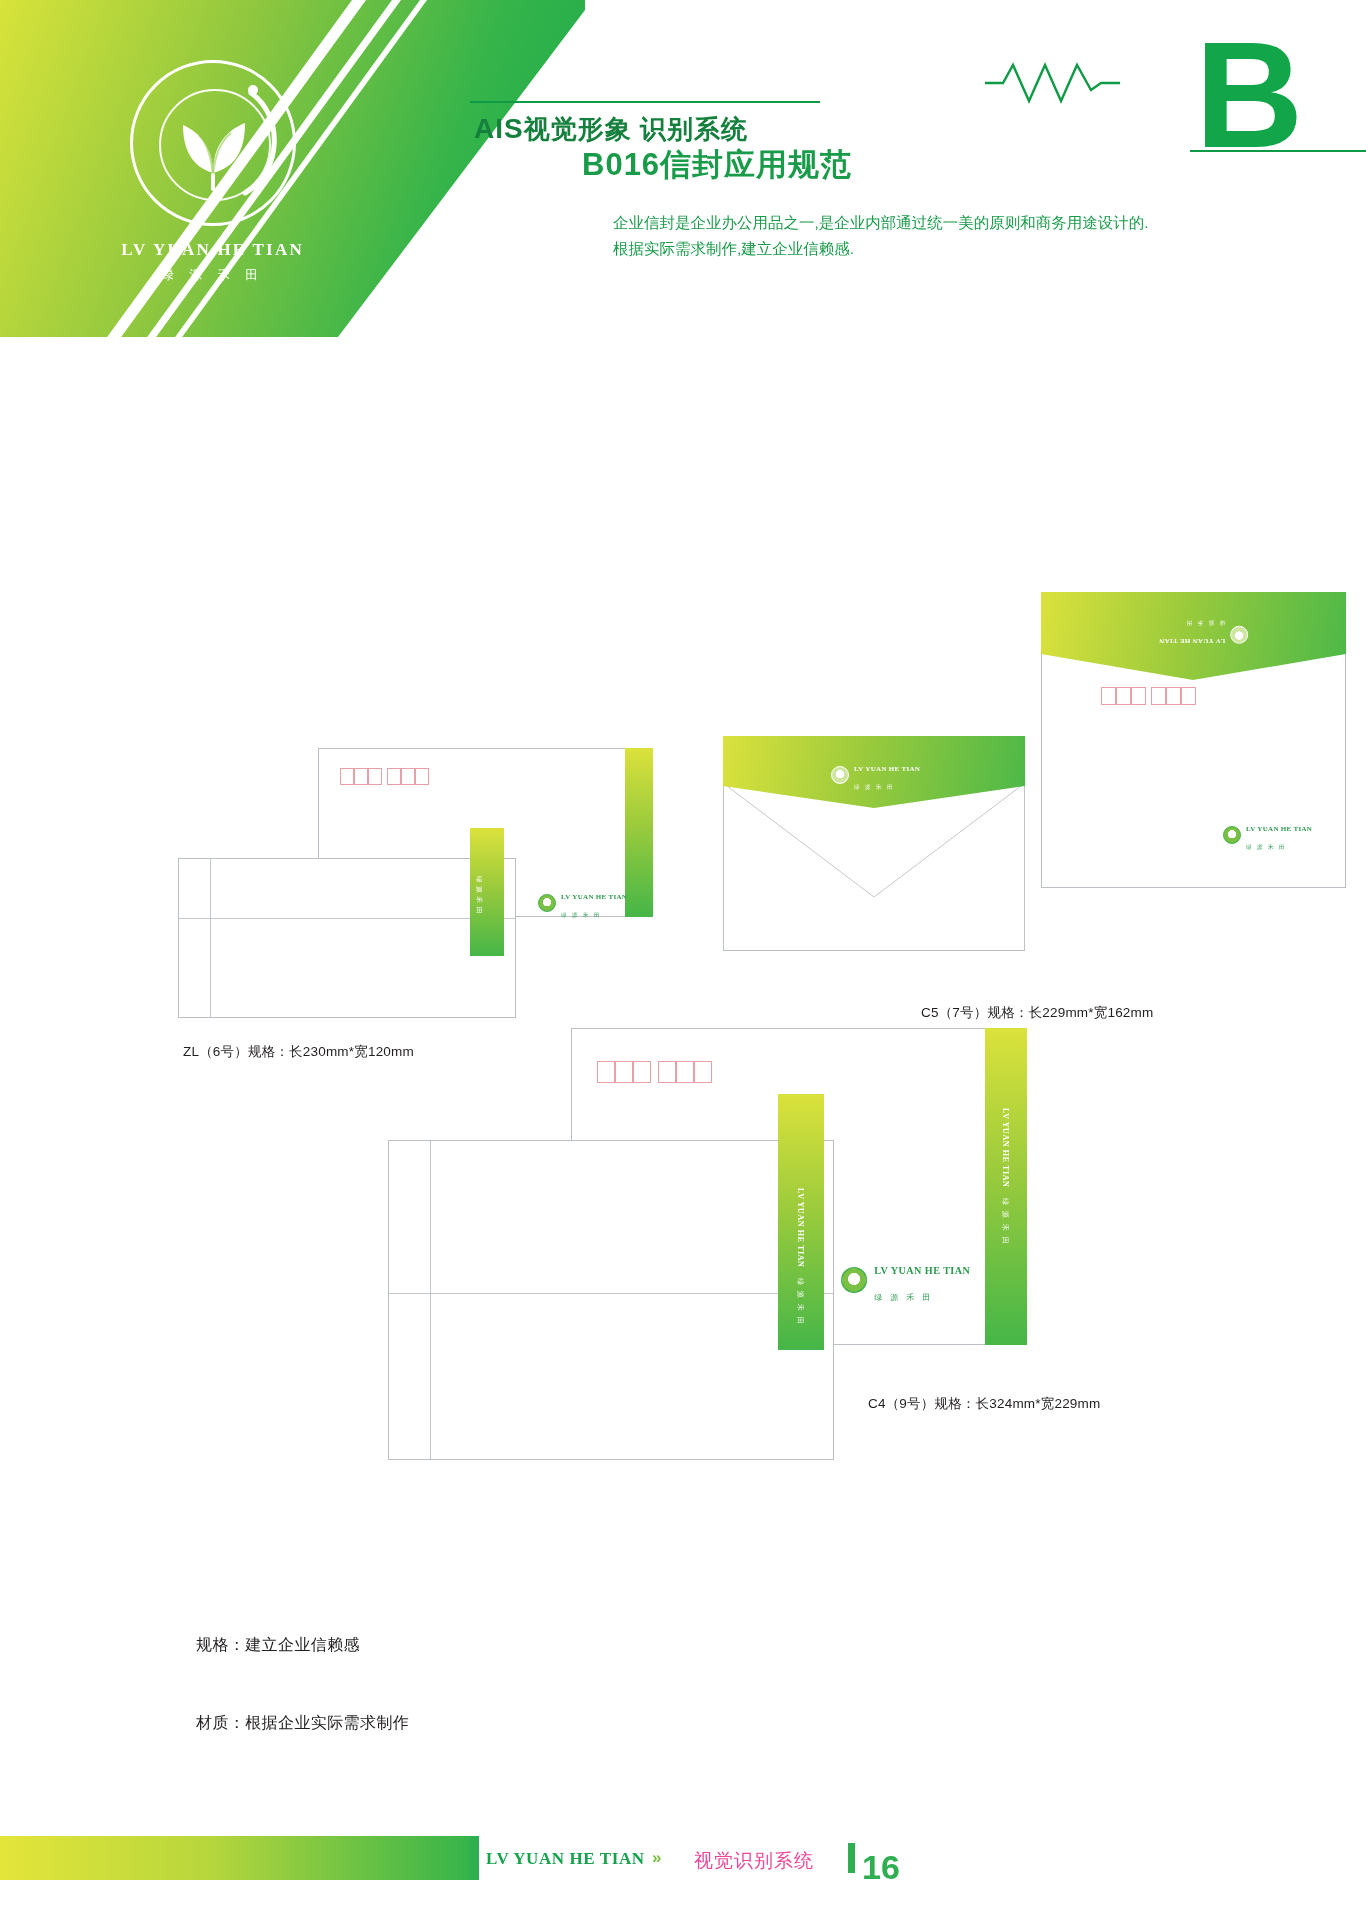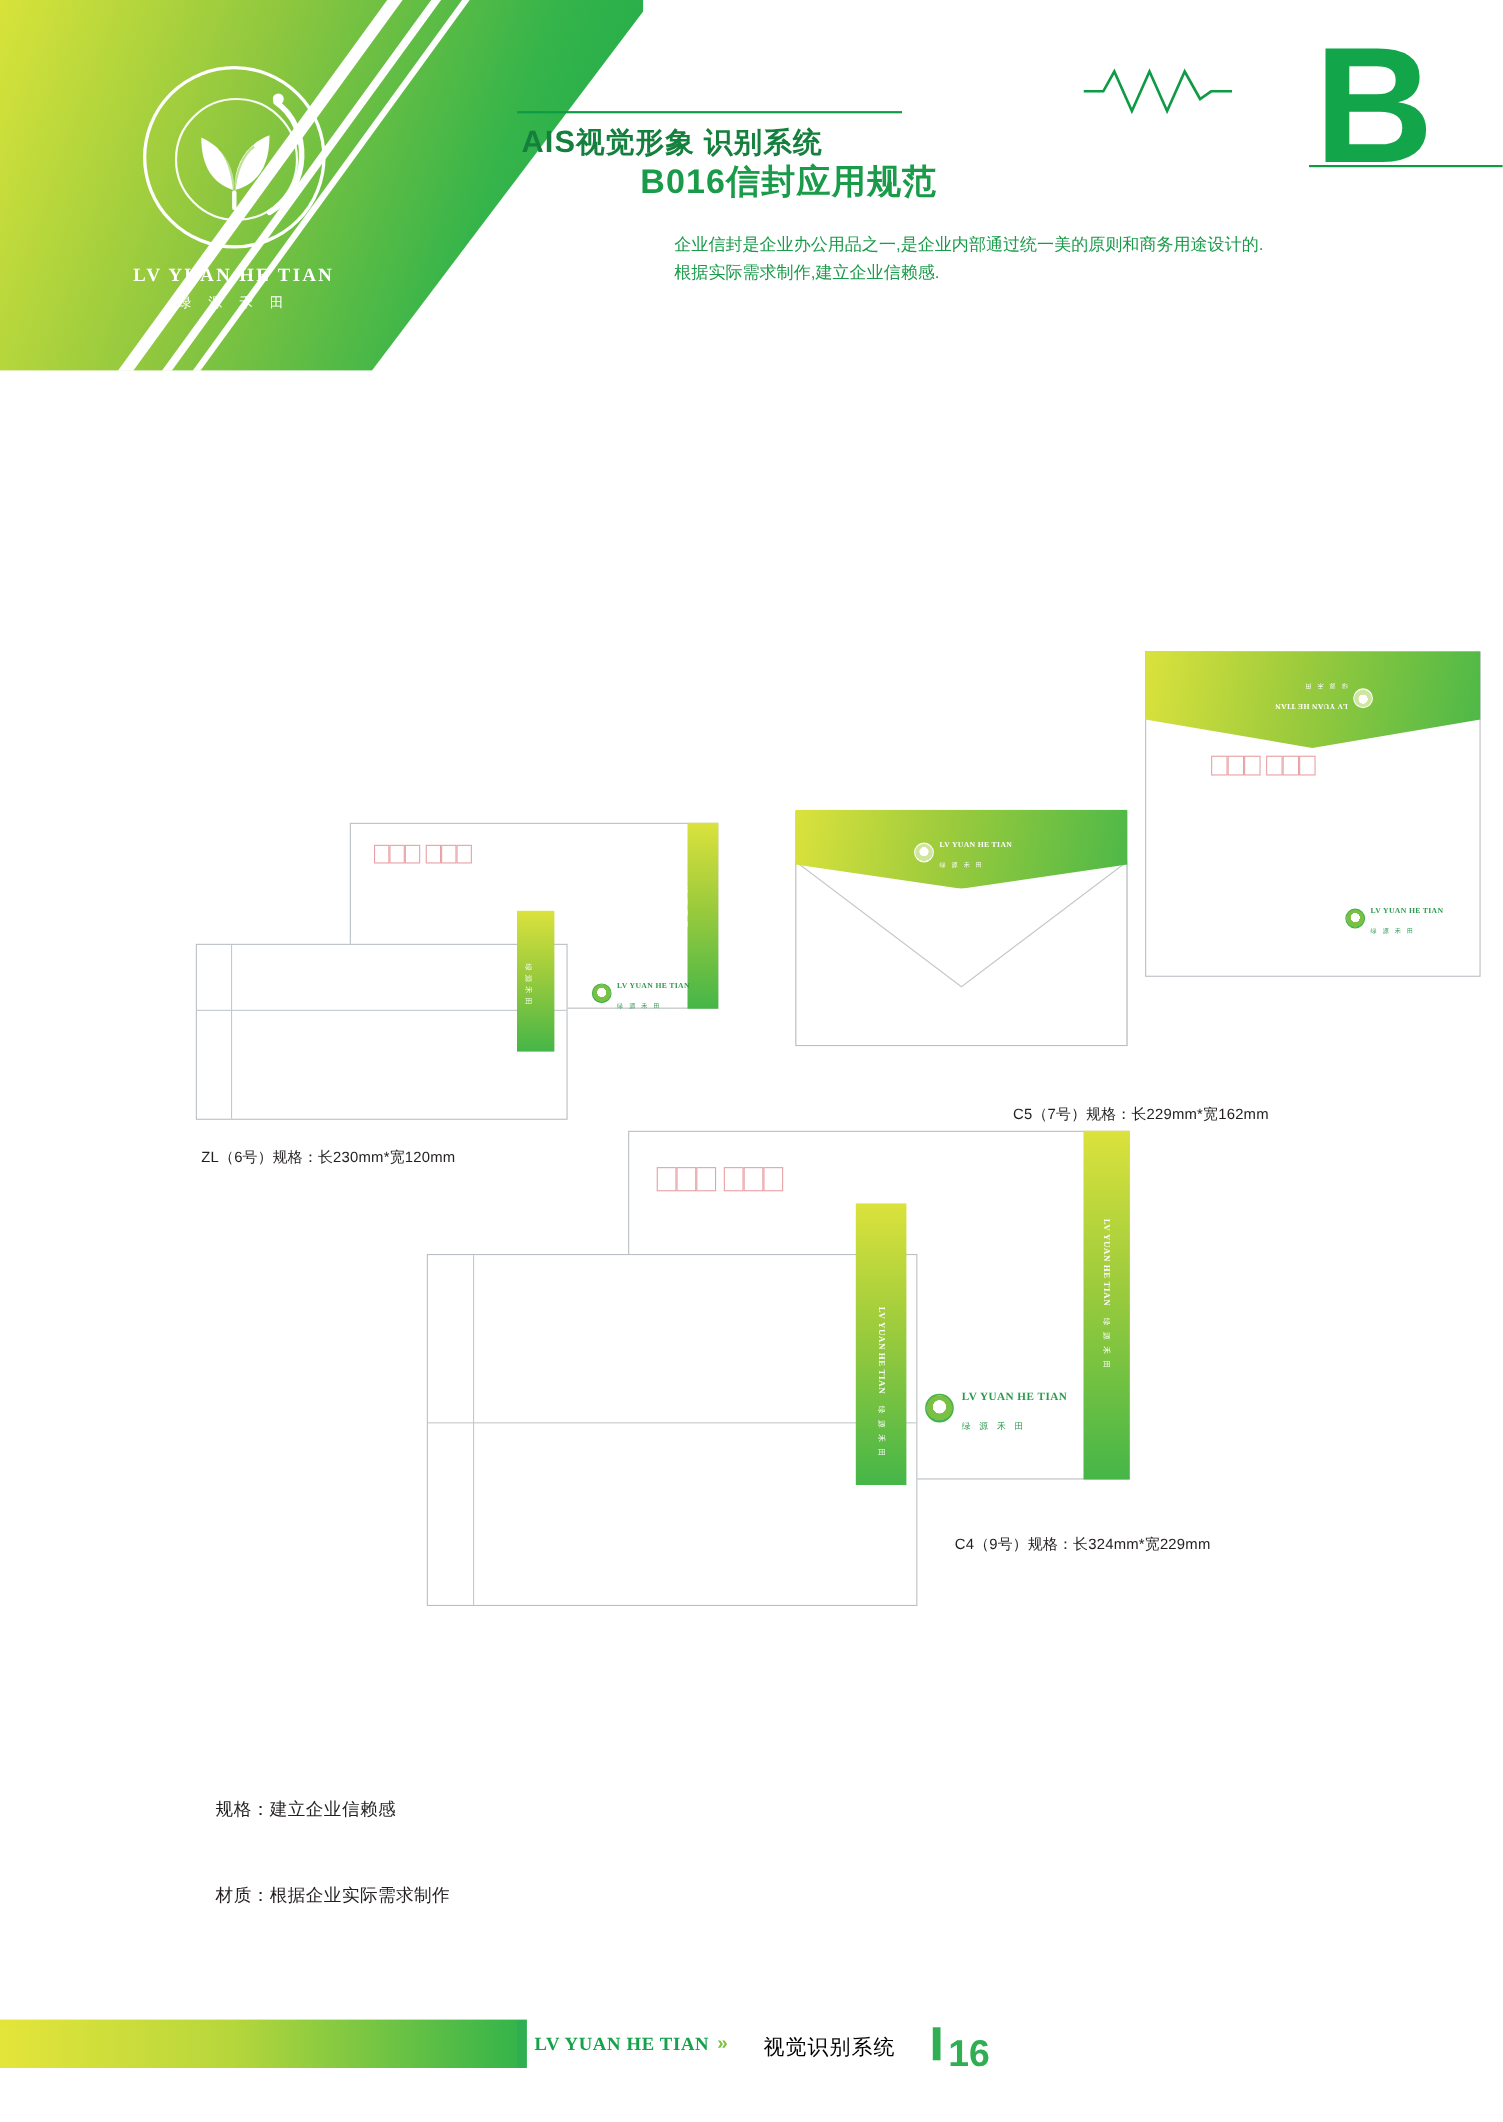--- a/index.html
+++ b/index.html
@@ -109,21 +109,21 @@
   .footer-bar{
     position:absolute;left:0;top:1836px;width:470px;height:44px;
     background:linear-gradient(90deg,#e4e53a 0%, #b6d63c 45%, #35b44a 100%);
   }
   .footer-tick{position:absolute;left:470px;top:1836px;width:9px;height:44px;background:#2fae52;}
   .footer-en{
     position:absolute;left:486px;top:1849px;color:#14a34b;font-size:17px;font-weight:bold;
     letter-spacing:.6px;font-family:"Liberation Serif",serif;
   }
   .footer-arrows{position:absolute;left:652px;top:1848px;color:#7ac143;font-size:17px;font-weight:bold;letter-spacing:-3px;}
-  .footer-cn{position:absolute;left:694px;top:1848px;color:#000000;font-size:19px;letter-spacing:1px;}
+  .footer-cn{position:absolute;left:694px;top:1848px;color:#ec4899;font-size:19px;letter-spacing:1px;}
   .footer-sep{position:absolute;left:848px;top:1843px;width:7px;height:30px;background:#2fae52;}
   .footer-num{position:absolute;left:862px;top:1835px;color:#2fae52;font-size:34px;font-weight:bold;margin-top:13px;}
 </style>
 </head>
 <body>
 
 <div class="header-band">
   <div class="shape"></div>
   <div class="band-stripe s1"></div>
   <div class="band-stripe s2"></div>

